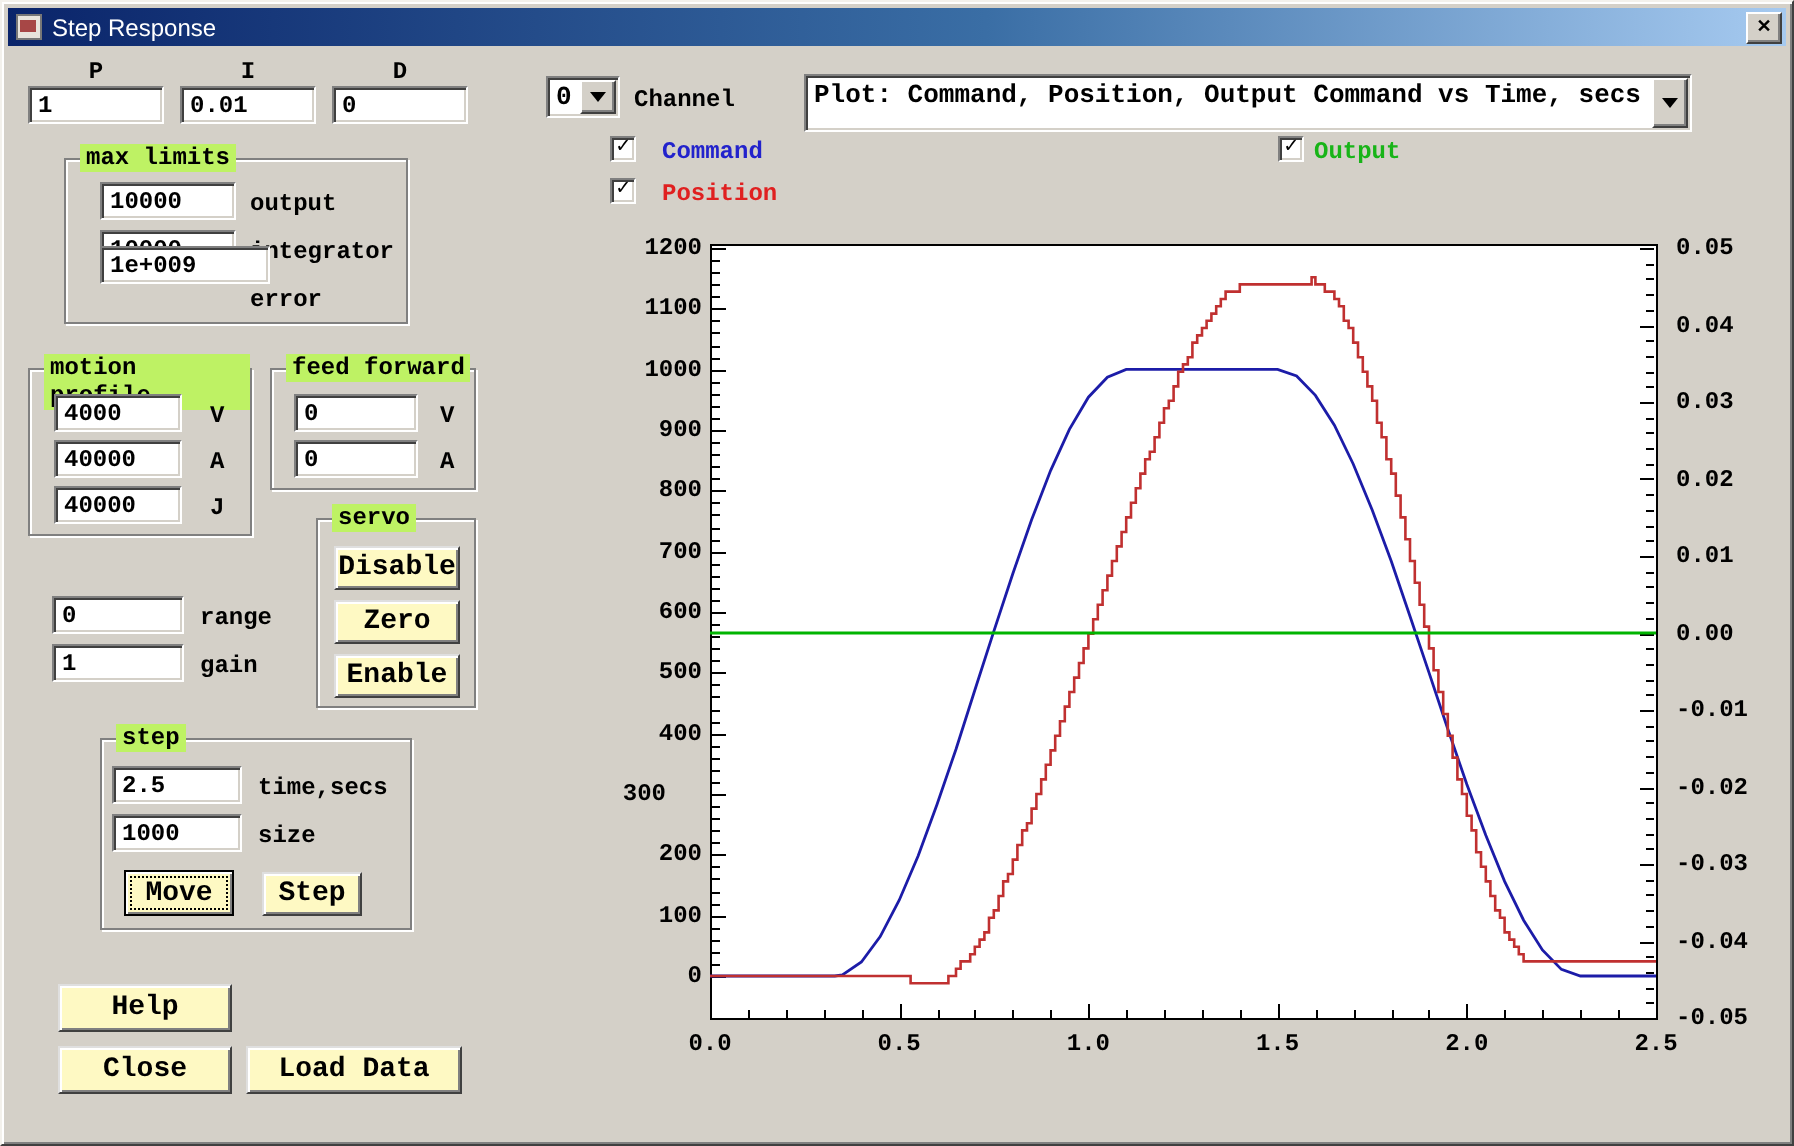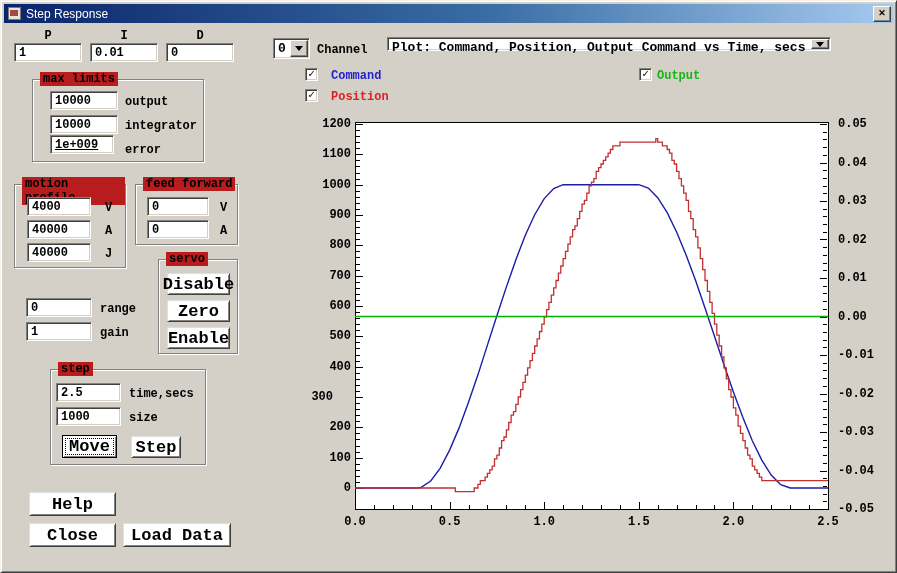--- a/index.html
+++ b/index.html
@@ -18,27 +18,27 @@
   #app-icon i{position:absolute;left:2px;top:3px;width:8px;height:6px;background:#9b2c2c;opacity:.85;}
   #close-btn{margin-left:auto;width:16px;height:14px;background:#d4d0c8;
     border:1px solid;border-color:#fff #404040 #404040 #fff;box-shadow:inset -1px -1px 0 #808080;
     display:flex;align-items:center;justify-content:center;
     font-family:"Liberation Sans",sans-serif;font-size:9px;font-weight:bold;line-height:1;}
   
   .field{position:absolute;background:#fff;height:19px;box-sizing:border-box;
     border:1px solid;border-color:#808080 #fff #fff #808080;
     box-shadow:inset 1px 1px 0 #404040, inset -1px -1px 0 #d4d0c8;
     font-size:12px;font-weight:bold;padding:2px 0 0 4px;overflow:hidden;white-space:nowrap;}
-  .btn{position:absolute;background:#ffffff;box-sizing:border-box;
+  .btn{position:absolute;background:#fef9c3;box-sizing:border-box;
     border:1px solid;border-color:#dfdfdf #404040 #404040 #dfdfdf;
     box-shadow:inset 1px 1px 0 #fff, inset -1px -1px 0 #808080;
-    font-size:17px;font-weight:bold;display:flex;align-items:center;justify-content:center;}
+    font-size:14px;font-weight:bold;display:flex;align-items:center;justify-content:center;}
   .btn.default-focus{outline:1px dotted #000;outline-offset:-4px;border-color:#000;}
   .grp{position:absolute;border:1px solid #808080;box-shadow:1px 1px 0 #fff, inset 1px 1px 0 #fff;box-sizing:border-box;}
-  .grp>.legend{position:absolute;top:-8px;left:7px;background:#b91c1c;padding:0 3px;font-size:12px;line-height:14px;}
+  .grp>.legend{position:absolute;top:-8px;left:7px;background:#bef264;padding:0 3px;font-size:12px;line-height:14px;}
   .lbl{position:absolute;font-size:12px;white-space:nowrap;}
   .cb{position:absolute;width:13px;height:13px;background:#fff;box-sizing:border-box;
     border:1px solid;border-color:#808080 #fff #fff #808080;
     box-shadow:inset 1px 1px 0 #404040, inset -1px -1px 0 #d4d0c8;
     display:flex;align-items:center;justify-content:center;font-size:11px;line-height:1;}
   .combo{position:absolute;background:#fff;box-sizing:border-box;
     border:1px solid;border-color:#808080 #fff #fff #808080;
     box-shadow:inset 1px 1px 0 #404040, inset -1px -1px 0 #d4d0c8;
     font-size:13px;font-weight:bold;}
   .combo .txt{position:absolute;left:4px;top:2px;right:18px;overflow:hidden;white-space:nowrap;}
@@ -71,21 +71,21 @@
   <div class="field" style="left:89px;top:42px;width:68px;">0.01</div>
   <div class="field" style="left:165px;top:42px;width:68px;">0</div>
 
   <div class="grp" style="left:31px;top:78px;width:172px;height:83px;">
     <span class="legend">max limits</span>
   </div>
   <div class="field" style="left:49px;top:90px;width:68px;">10000</div>
   <div class="lbl" style="left:124px;top:94px;">output</div>
   <div class="field" style="left:49px;top:114px;width:68px;">10000</div>
   <div class="lbl" style="left:124px;top:118px;">integrator</div>
-  <div class="field" style="left:49px;top:134px;width:64px;text-decoration:underline;">1e+009</div>
+  <div class="field" style="left:49px;top:122px;width:85px;">1e+009</div>
   <div class="lbl" style="left:124px;top:142px;">error</div>
 
   <div class="grp" style="left:13px;top:183px;width:112px;height:84px;">
     <span class="legend">motion profile</span>
   </div>
   <div class="field" style="left:26px;top:196px;width:64px;">4000</div>
   <div class="lbl" style="left:104px;top:200px;">V</div>
   <div class="field" style="left:26px;top:219px;width:64px;">40000</div>
   <div class="lbl" style="left:104px;top:223px;">A</div>
   <div class="field" style="left:26px;top:242px;width:64px;">40000</div>
@@ -126,21 +126,21 @@
   <div class="btn" style="left:122px;top:522px;width:108px;height:24px;">Load Data</div>
 
   <div class="combo" style="left:272px;top:37px;width:37px;height:21px;">
     <span class="txt">0</span>
     <span class="arrowbtn">
         <span class="tri"></span>
       </span>
   </div>
   <div class="lbl" style="left:316px;top:42px;">Channel</div>
 
-  <div class="combo" style="left:386px;top:36px;width:444px;height:14px;">
+  <div class="combo" style="left:401px;top:36px;width:444px;height:29px;">
     <span class="txt">Plot: Command, Position, Output Command vs Time, secs</span>
     <span class="arrowbtn">
         <span class="tri"></span>
       </span>
   </div>
 
   <div class="cb" style="left:304px;top:67px;">
       <span>✓</span>
     </div>
   <div class="lbl" style="left: 330px; top: 68px; color: rgb(34, 34, 204);">Command</div>

